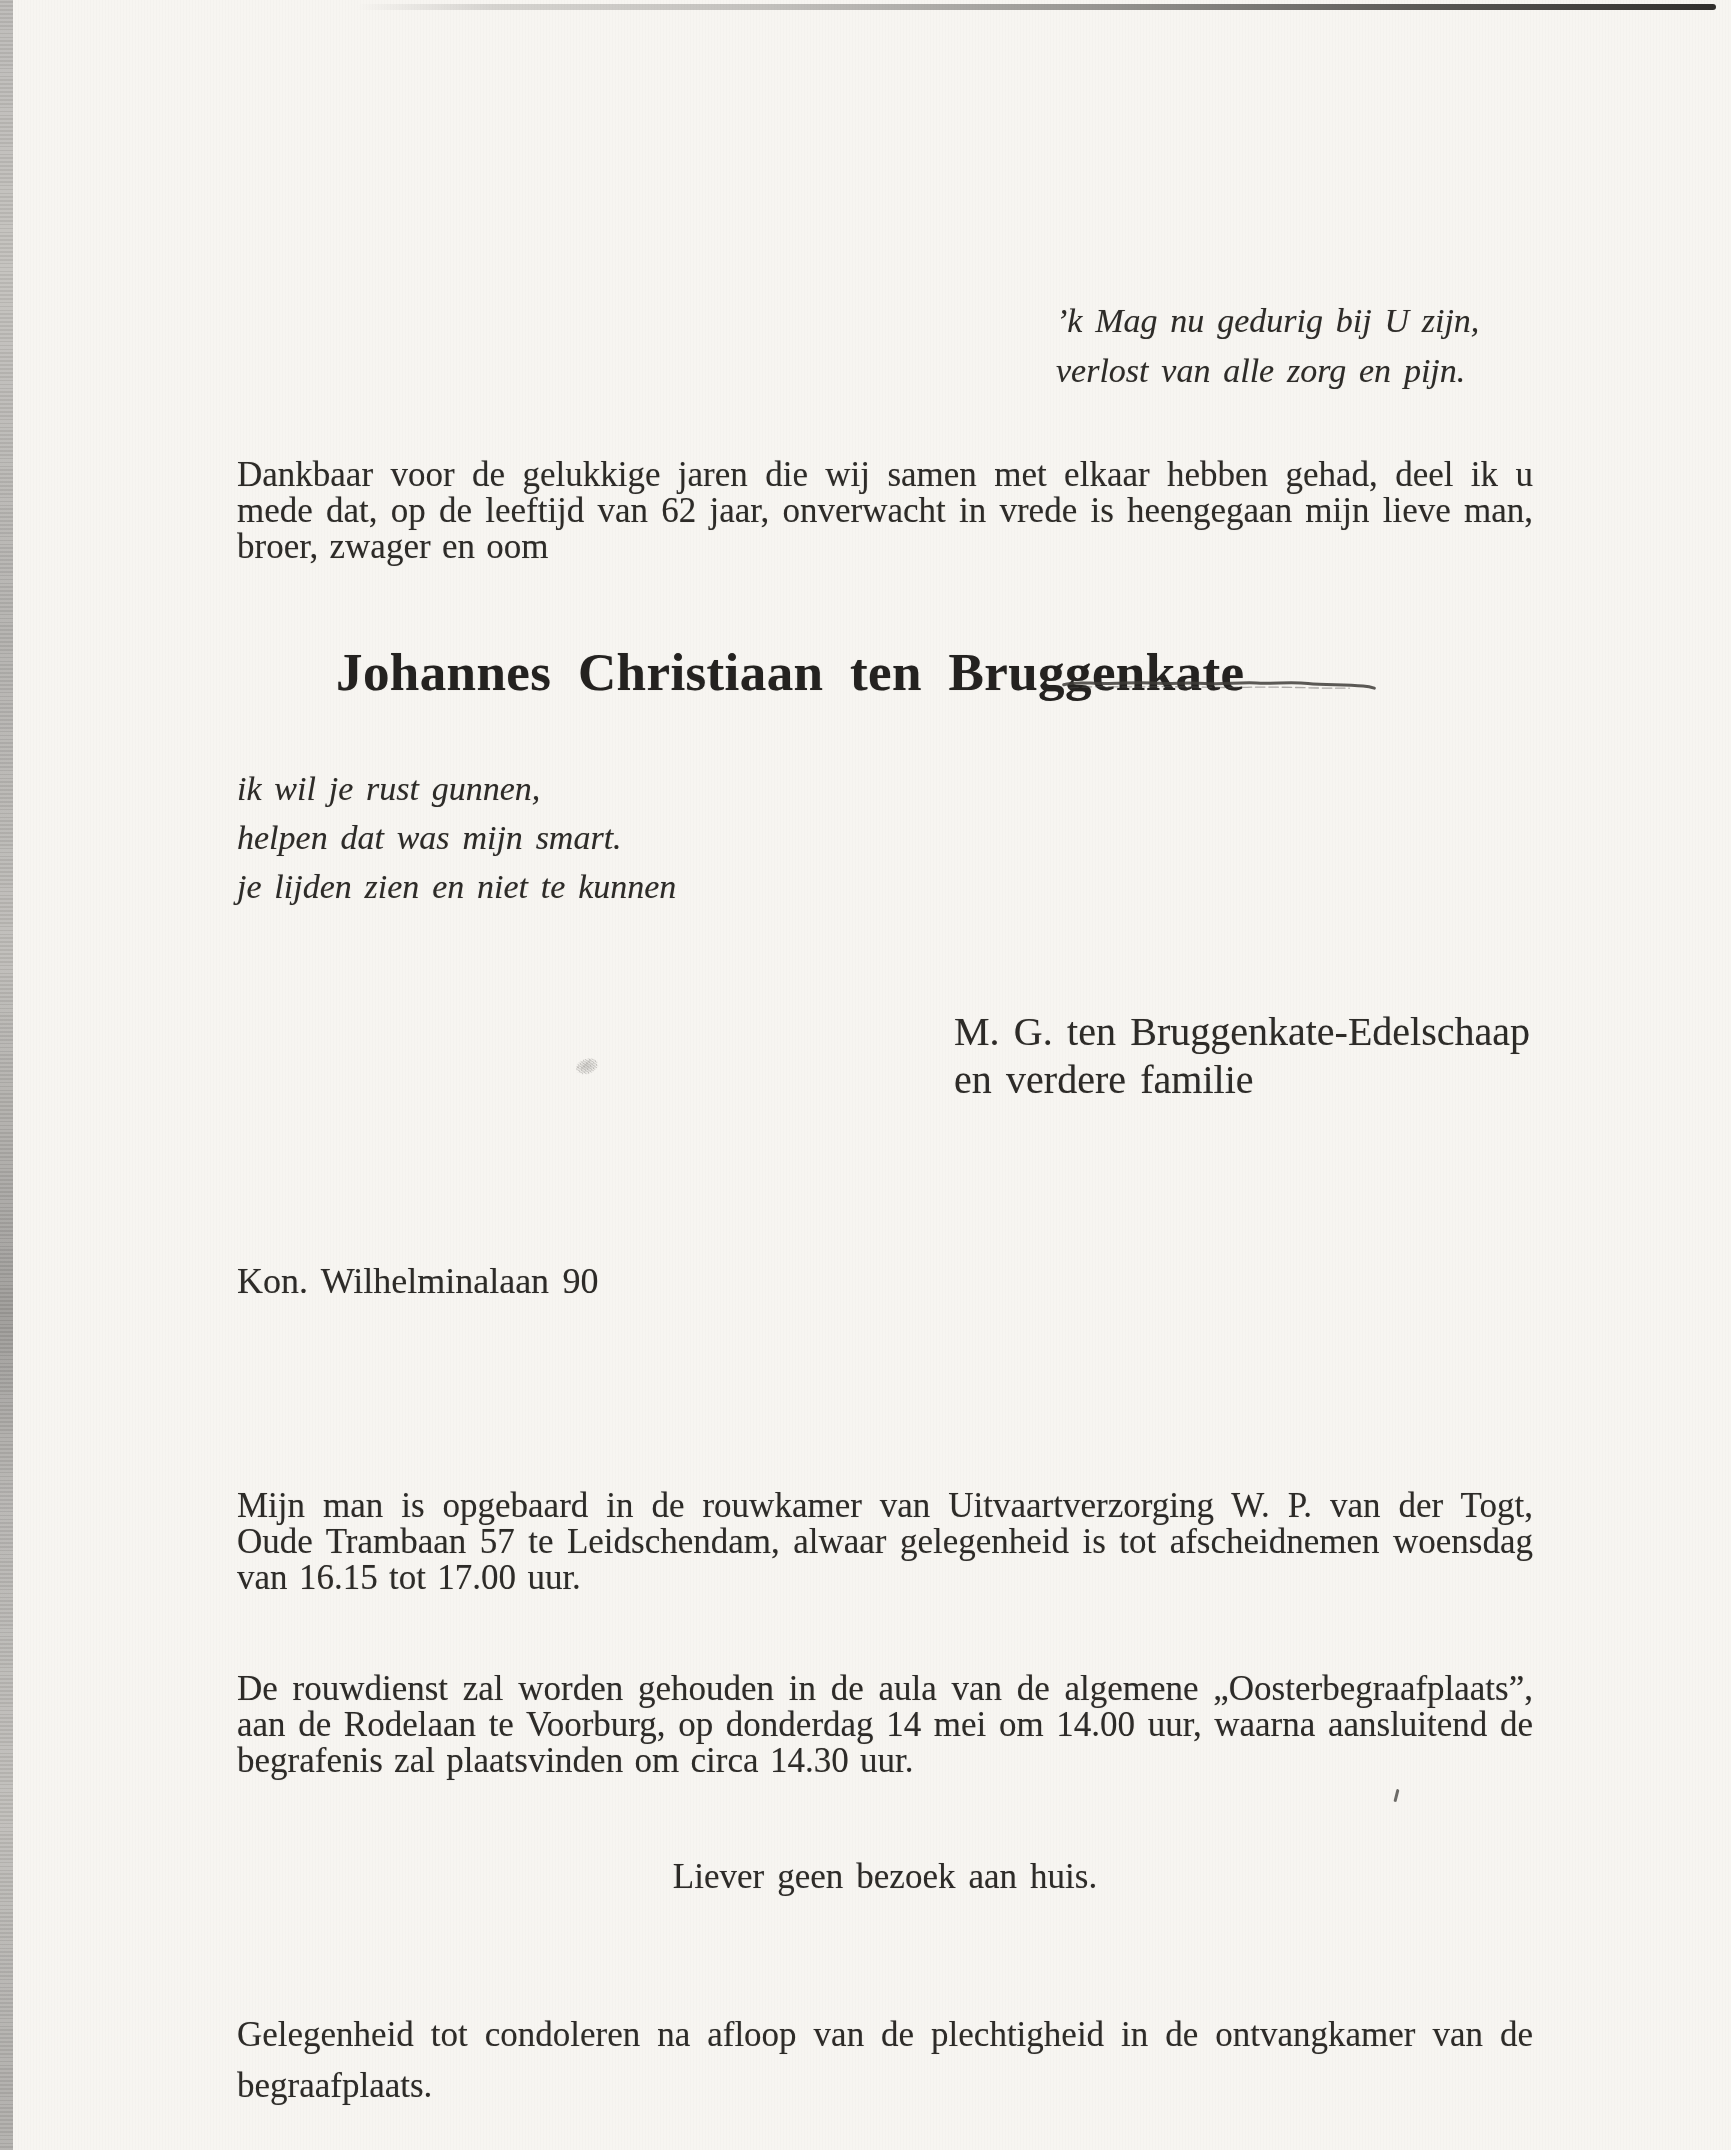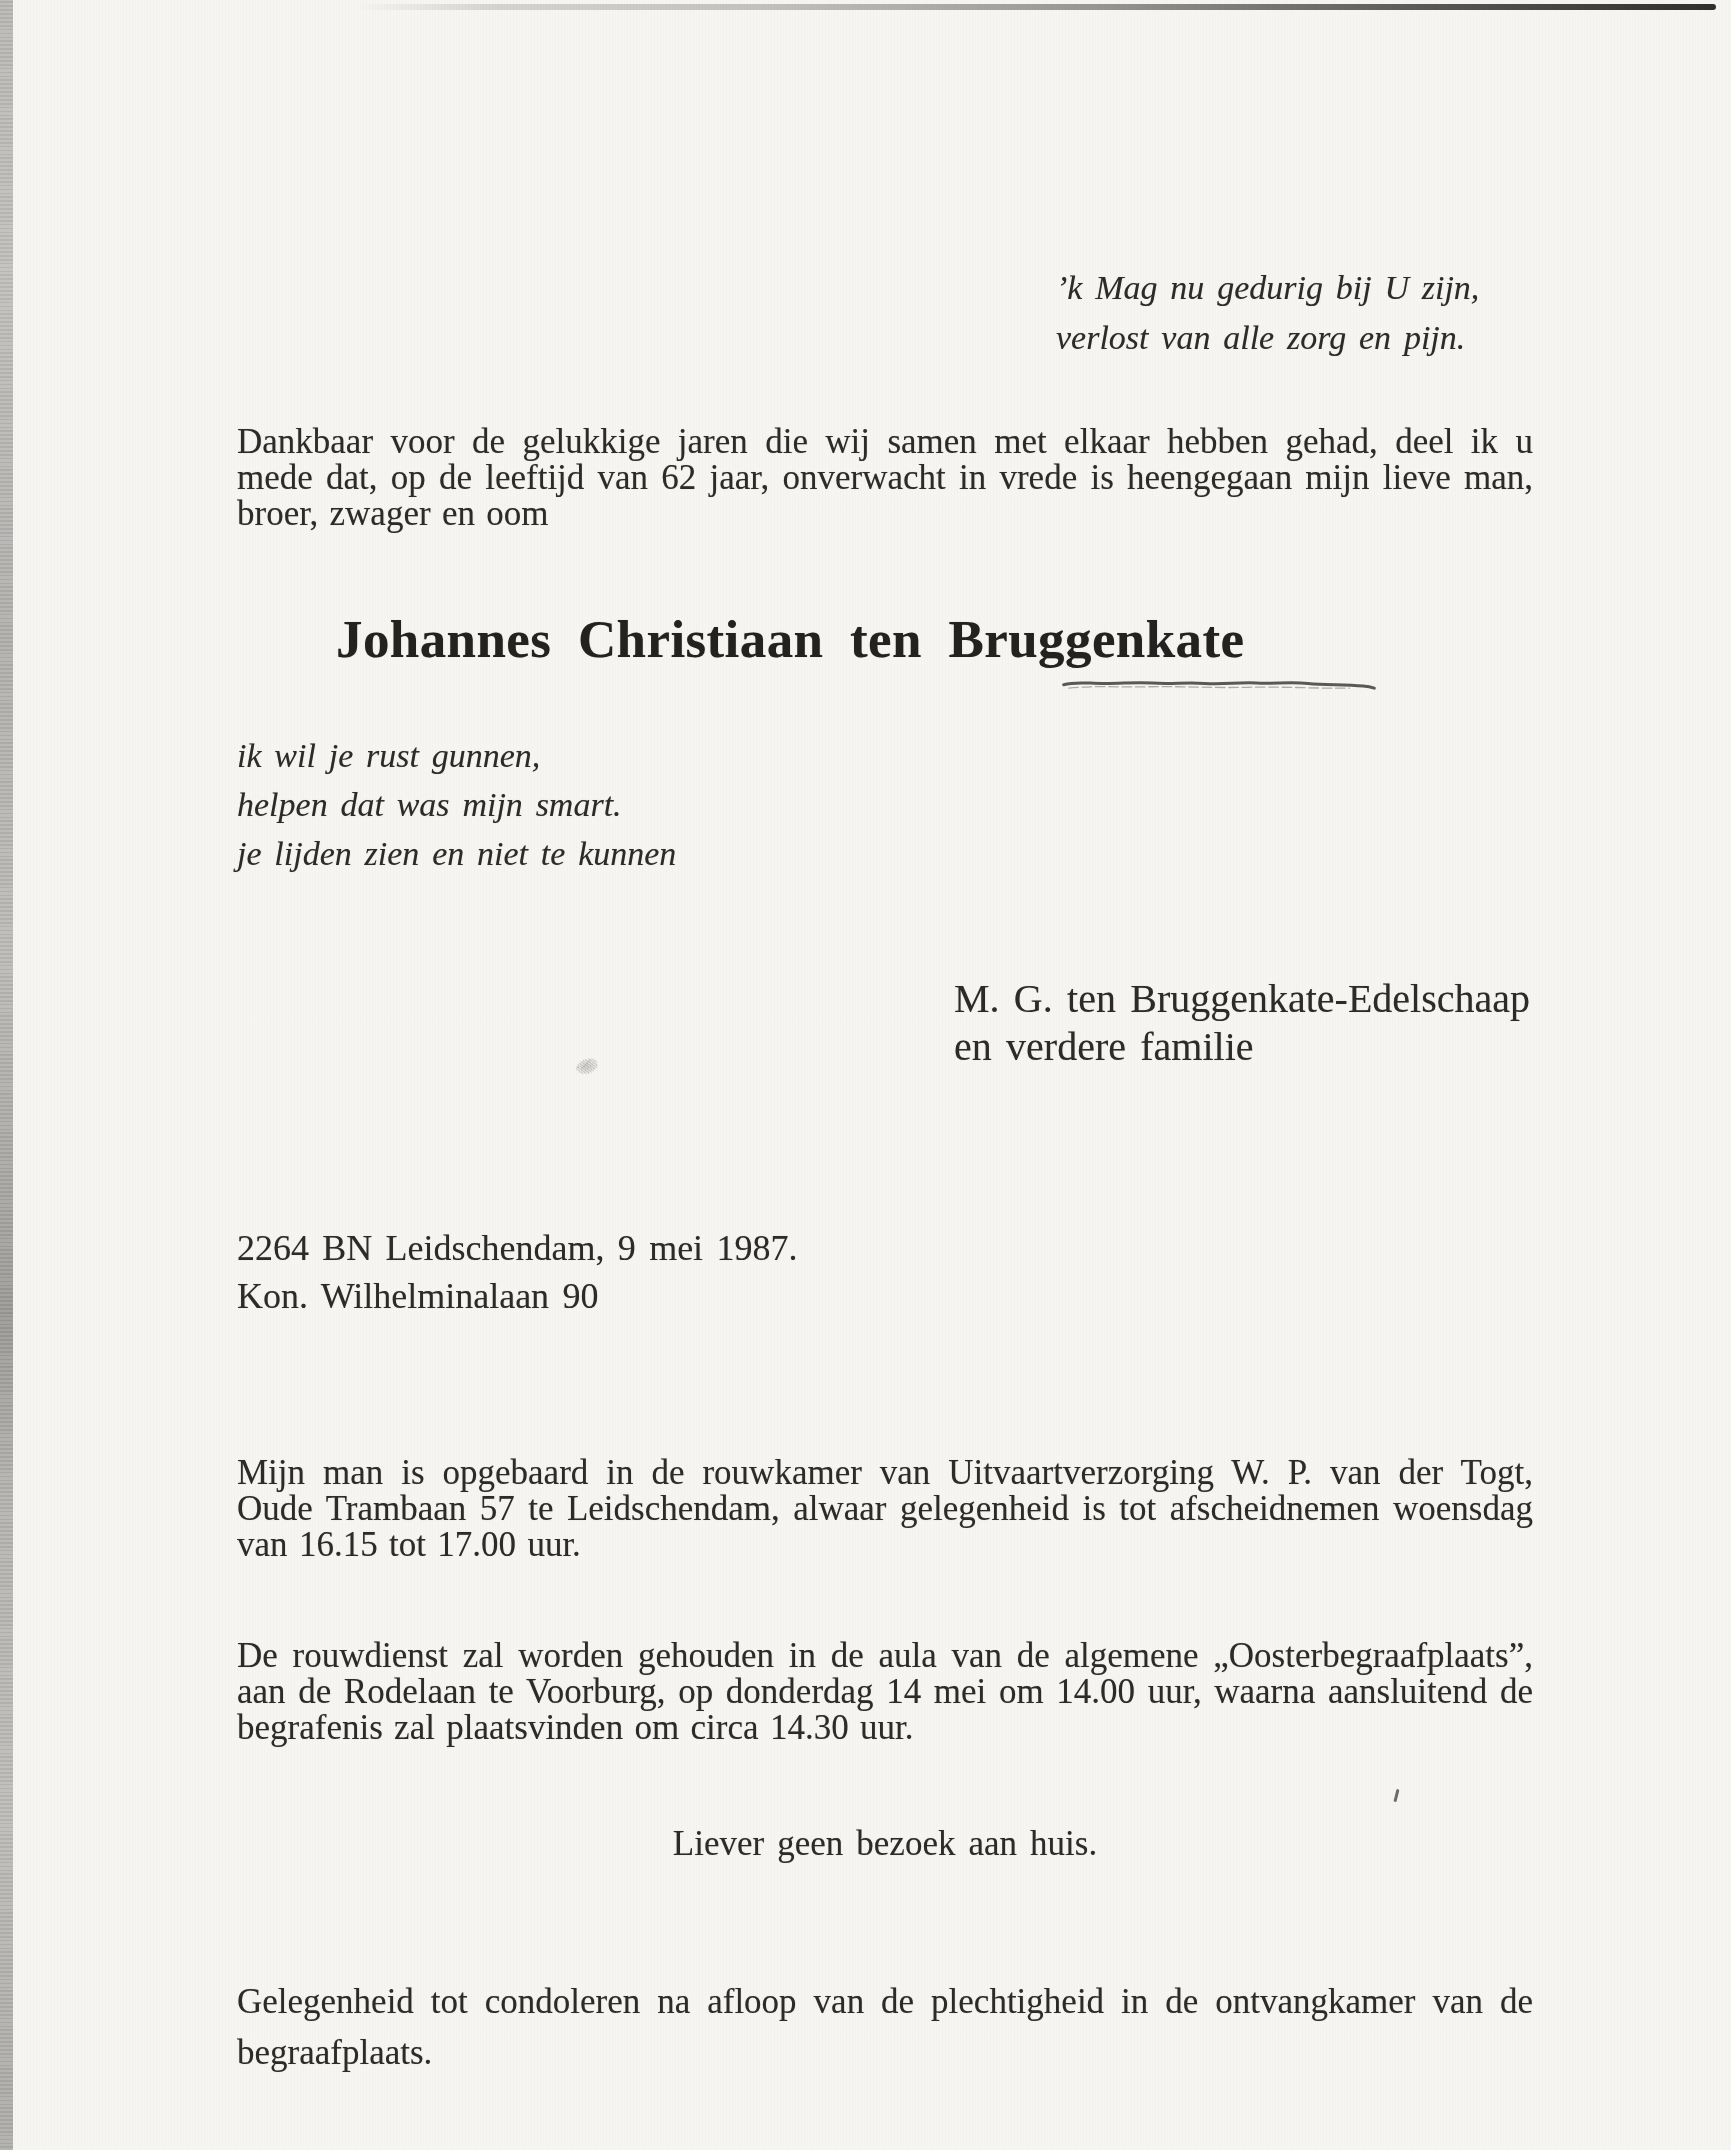--- a/index.html
+++ b/index.html
@@ -17,20 +17,21 @@
     background:
       repeating-linear-gradient(90deg, rgba(0,0,0,0.012) 0 1.3px, rgba(255,255,255,0.01) 1.3px 3px),
       var(--paper);
     overflow: hidden;
     font-family: "Liberation Serif", "DejaVu Serif", serif;
     color: var(--ink);
     word-spacing: 4.3px;
   }
   .page .txt {
     text-shadow: 0 0 0.9px rgba(45,43,40,0.32);
+    margin-top: 33px;
   }
 
   
   .scan-strip-left {
     position: absolute; left: 0; top: 8; width: 13px; height: 2269px;
     background:
       repeating-linear-gradient(0deg, rgba(0,0,0,0.06) 0 1.7px, rgba(255,255,255,0.05) 1.7px 3.9px),
       linear-gradient(180deg,
         #bcbab7 0%, #c3c1bd 12%, #b3b1ae 28%, #bfbdb9 42%,
         #a5a3a0 55%, #9d9b98 58%, #b7b5b2 66%, #c0beba 80%,
@@ -131,21 +132,20 @@
     <div>helpen dat was mijn smart.</div>
     <div>je lijden zien en niet te kunnen</div>
   </div>
 
   <div class="signature txt">
     <div>M. G. ten Bruggenkate-Edelschaap</div>
     <div>en verdere familie</div>
   </div>
 
   <div class="dateline txt">
-    <div>2264 BN Leidschendam, 9 mei 1987.</div>
     <div>Kon. Wilhelminalaan 90</div>
   </div>
 
   <p class="para viewing txt">Mijn man is opgebaard in de rouwkamer van Uitvaartverzorging W. P. van der Togt, Oude Trambaan 57 te Leidschendam, alwaar gelegenheid is tot afscheidnemen woensdag van 16.15 tot 17.00 uur.</p>
 
   <p class="para service txt">De rouwdienst zal worden gehouden in de aula van de algemene „Oosterbegraafplaats”, aan de Rodelaan te Voorburg, op donderdag 14 mei om 14.00 uur, waarna aansluitend de begrafenis zal plaatsvinden om circa 14.30 uur.</p>
 
   <div class="centerline txt">Liever geen bezoek aan huis.</div>
 
   <p class="para condolence txt">Gelegenheid tot condoleren na afloop van de plechtigheid in de ontvangkamer van de begraafplaats.</p>

